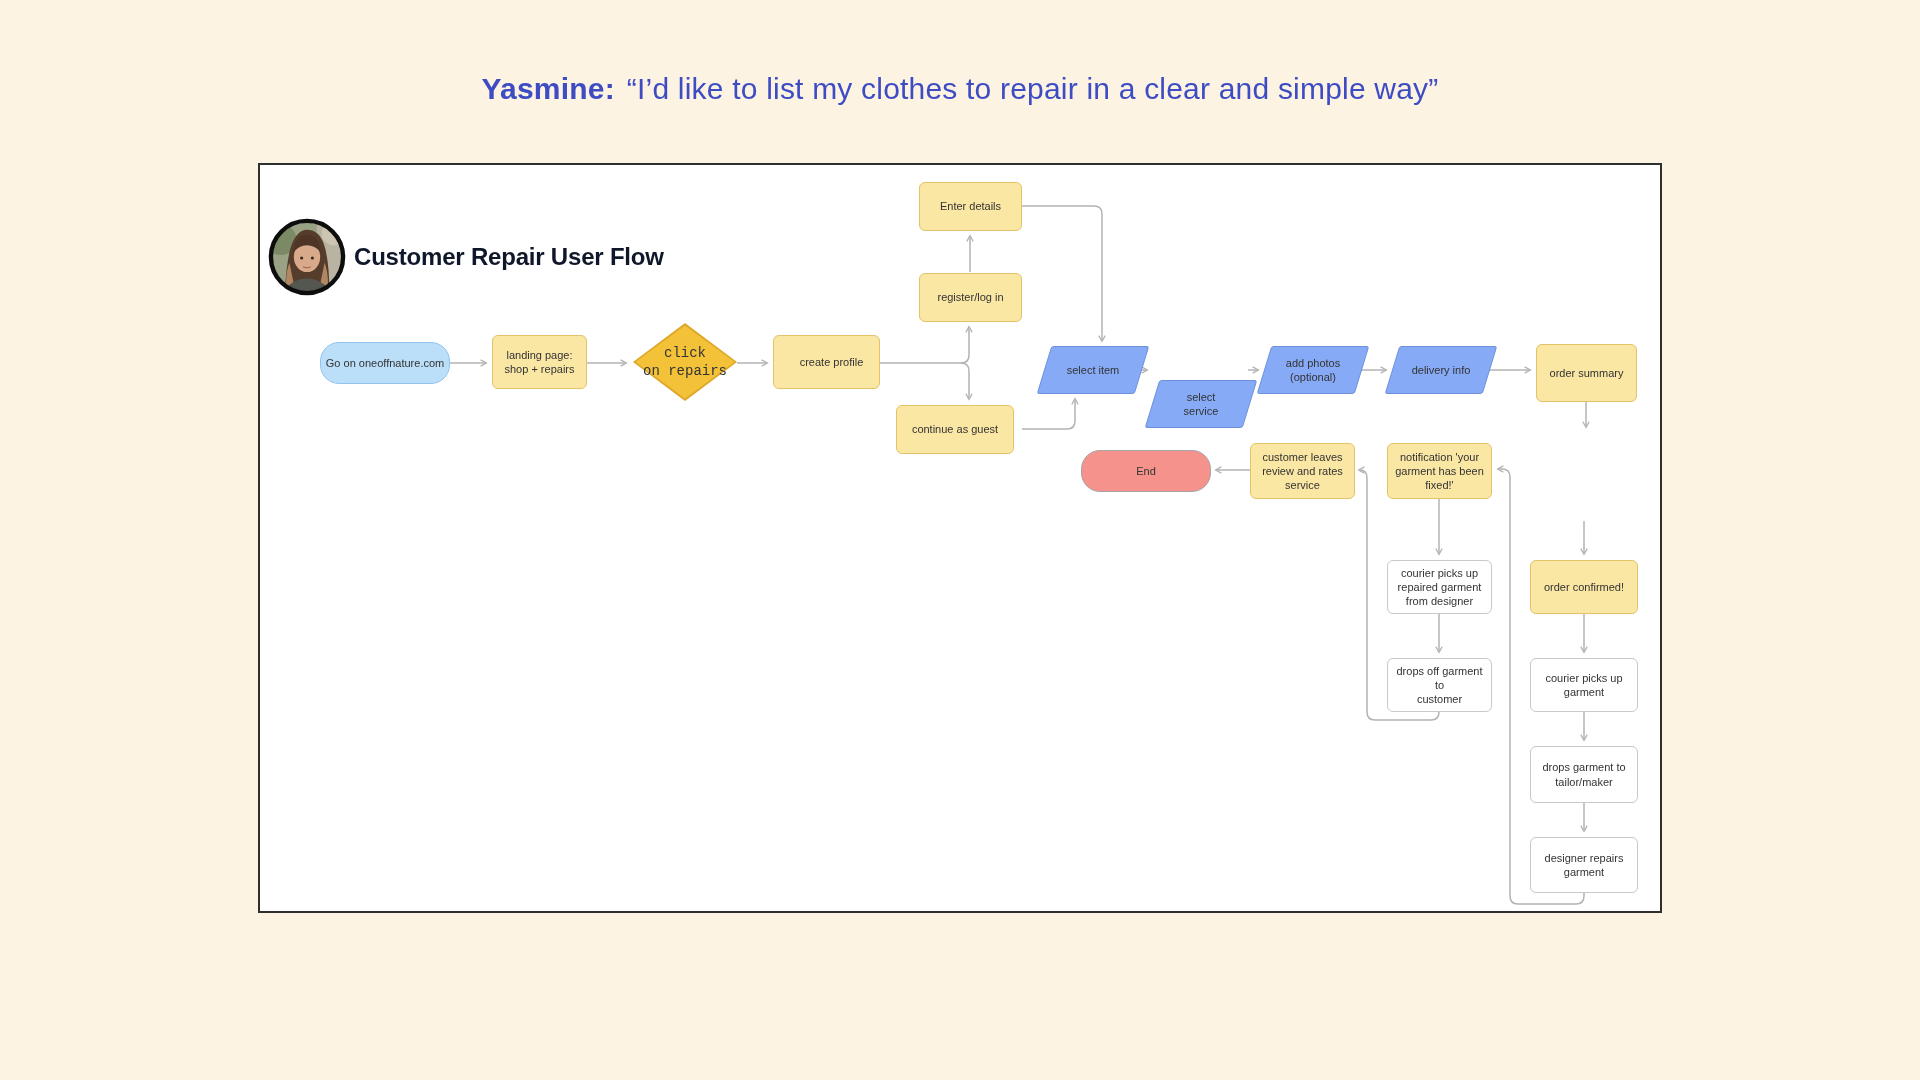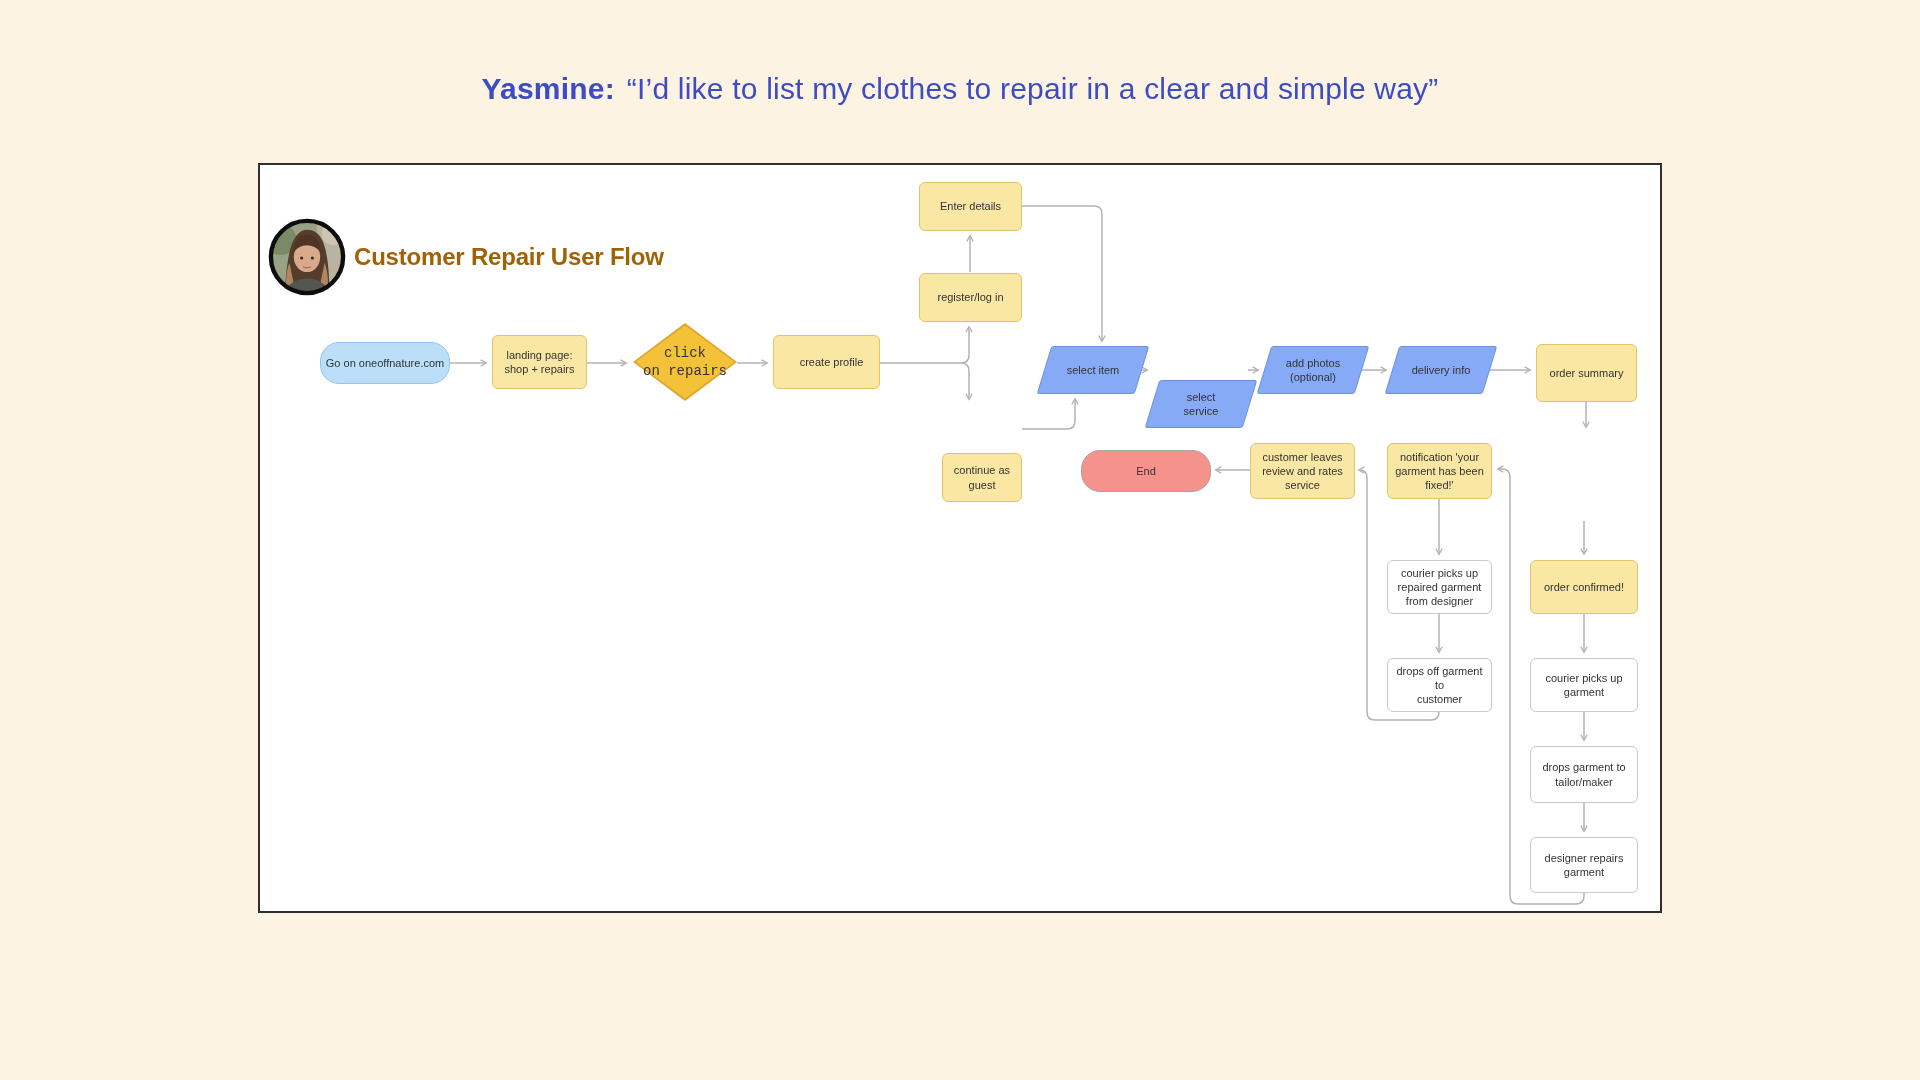--- a/index.html
+++ b/index.html
@@ -12,21 +12,21 @@
            font-size: 30px; letter-spacing: 0.2px; }
   .quote .speaker { font-weight: 700; margin-right: 12px; }
 
   
   .board { position: absolute; left: 258px; top: 163px; width: 1404px; height: 750px;
            background: #ffffff; border: 2px solid #2f2f2f; }
 
   .board-header { position: absolute; left: 8px; top: 52px; height: 80px;
                   display: flex; align-items: center; }
   .avatar { width: 78px; height: 78px; flex: 0 0 auto; }
-  .board-title { font-size: 24px; font-weight: 700; color: #a16207; margin-left: 8px;
+  .board-title { font-size: 24px; font-weight: 700; color: #0f172a; margin-left: 8px;
                  letter-spacing: -0.2px; }
 
   
   #edges { position: absolute; left: 0; top: 0; width: 1400px; height: 746px; }
   .edge { fill: none; stroke: #b3b3b3; stroke-width: 1.5; }
 
   
   #nodes { position: absolute; left: 0; top: 0; width: 1400px; height: 746px; }
   .node { position: absolute; display: flex; align-items: center; justify-content: center;
           text-align: center; font-size: 11px; line-height: 1.3; color: #333333; }
@@ -133,21 +133,21 @@
           <span class="label">create profile</span>
         </div>
         <div class="node shape-rect" style="left: 659px; top: 17px; width: 103px; height: 49px;">
           <div class="bg" style="background: rgb(251, 231, 164); border-color: rgb(227, 194, 104);"></div>
           <span class="label">Enter details</span>
         </div>
         <div class="node shape-rect" style="left: 659px; top: 108px; width: 103px; height: 49px;">
           <div class="bg" style="background: rgb(251, 231, 164); border-color: rgb(227, 194, 104);"></div>
           <span class="label">register/log in</span>
         </div>
-        <div class="node shape-rect" style="left: 682px; top: 240px; width: 80px; height: 49px; margin-top: 48px;">
+        <div class="node shape-rect" style="left: 636px; top: 240px; width: 118px; height: 49px;">
           <div class="bg" style="background: rgb(251, 231, 164); border-color: rgb(227, 194, 104);"></div>
           <span class="label">continue as guest</span>
         </div>
         <div class="node shape-parallelogram" style="left: 784px; top: 181px; width: 98px; height: 48px;">
           <div class="bg" style="background: rgb(135, 170, 246); border-color: rgb(107, 144, 220);"></div>
           <span class="label">select item</span>
         </div>
         <div class="node shape-parallelogram" style="left: 892px; top: 181px; width: 98px; height: 48px; margin-top: 34px;">
           <div class="bg" style="background: rgb(135, 170, 246); border-color: rgb(107, 144, 220);"></div>
           <span class="label">select

